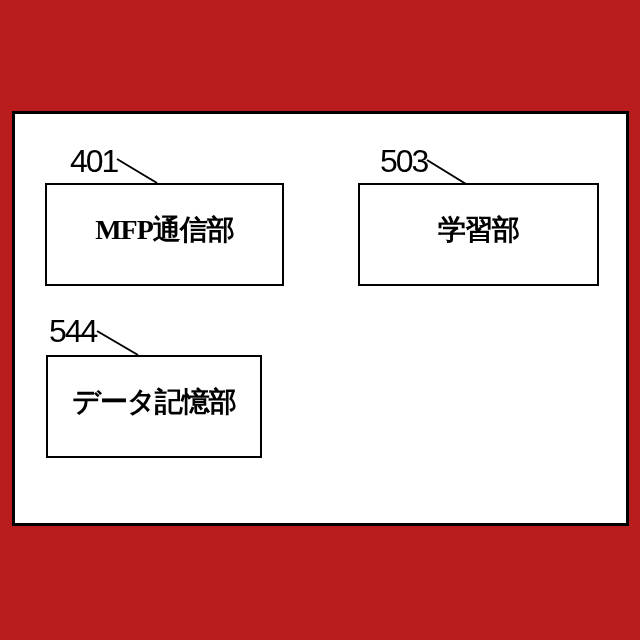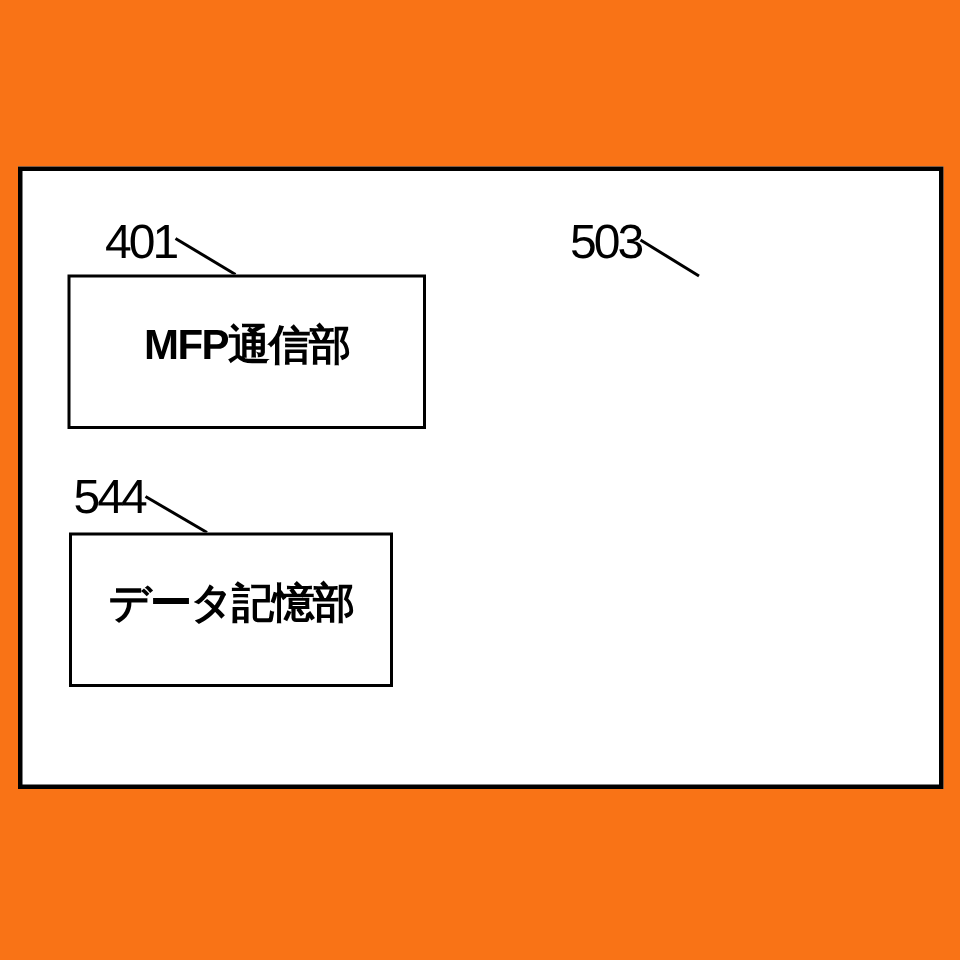--- a/index.html
+++ b/index.html
@@ -4,21 +4,21 @@
 <style>
   html, body {
     margin: 0;
     padding: 0;
     background: #ffffff;
   }
   .canvas {
     position: relative;
     width: 640px;
     height: 640px;
-    background: #f97316;
+    background: #b91c1c;
     overflow: hidden;
     font-family: "Liberation Sans", "DejaVu Sans", sans-serif;
     color: #000000;
   }
   .outer-frame {
     position: absolute;
     left: 12px;
     top: 111px;
     width: 617px;
     height: 415px;
@@ -44,21 +44,21 @@
     justify-content: center;
     padding-bottom: 10px;
   }
   .unit-box .unit-label {
     font-size: 28px;
     font-weight: 600;
     letter-spacing: -1px;
     white-space: nowrap;
     color: #000000;
   }
-  #box-401 { left: 45px;  top: 183px; width: 239px; height: 103px; }
+  #box-401 { left: 45px;  top: 183px; width: 239px; height: 103px; font-family: Liberation Serif, serif; }
   #box-403 { left: 358px; top: 183px; width: 241px; height: 103px; }
   #box-402 { left: 46px;  top: 355px; width: 216px; height: 103px; }
   .ref-label {
     position: absolute;
     font-size: 32px;
     font-weight: 400;
     letter-spacing: -2px;
     line-height: 1;
     color: #000000;
   }
@@ -80,20 +80,23 @@
   </svg>
 
   <div class="ref-label" id="ref-401">401</div>
 
   <div class="unit-box" id="box-401">
     <span class="unit-label">MFP通信部</span>
   </div>
 
   <div class="ref-label" id="ref-403">503</div>
 
+  <div class="unit-box" id="box-403">
+    <span class="unit-label">学習部</span>
+  </div>
 
   <div class="ref-label" id="ref-402">544</div>
 
   <div class="unit-box" id="box-402">
     <span class="unit-label">データ記憶部</span>
   </div>
 
 </div>
 
 </body></html>

